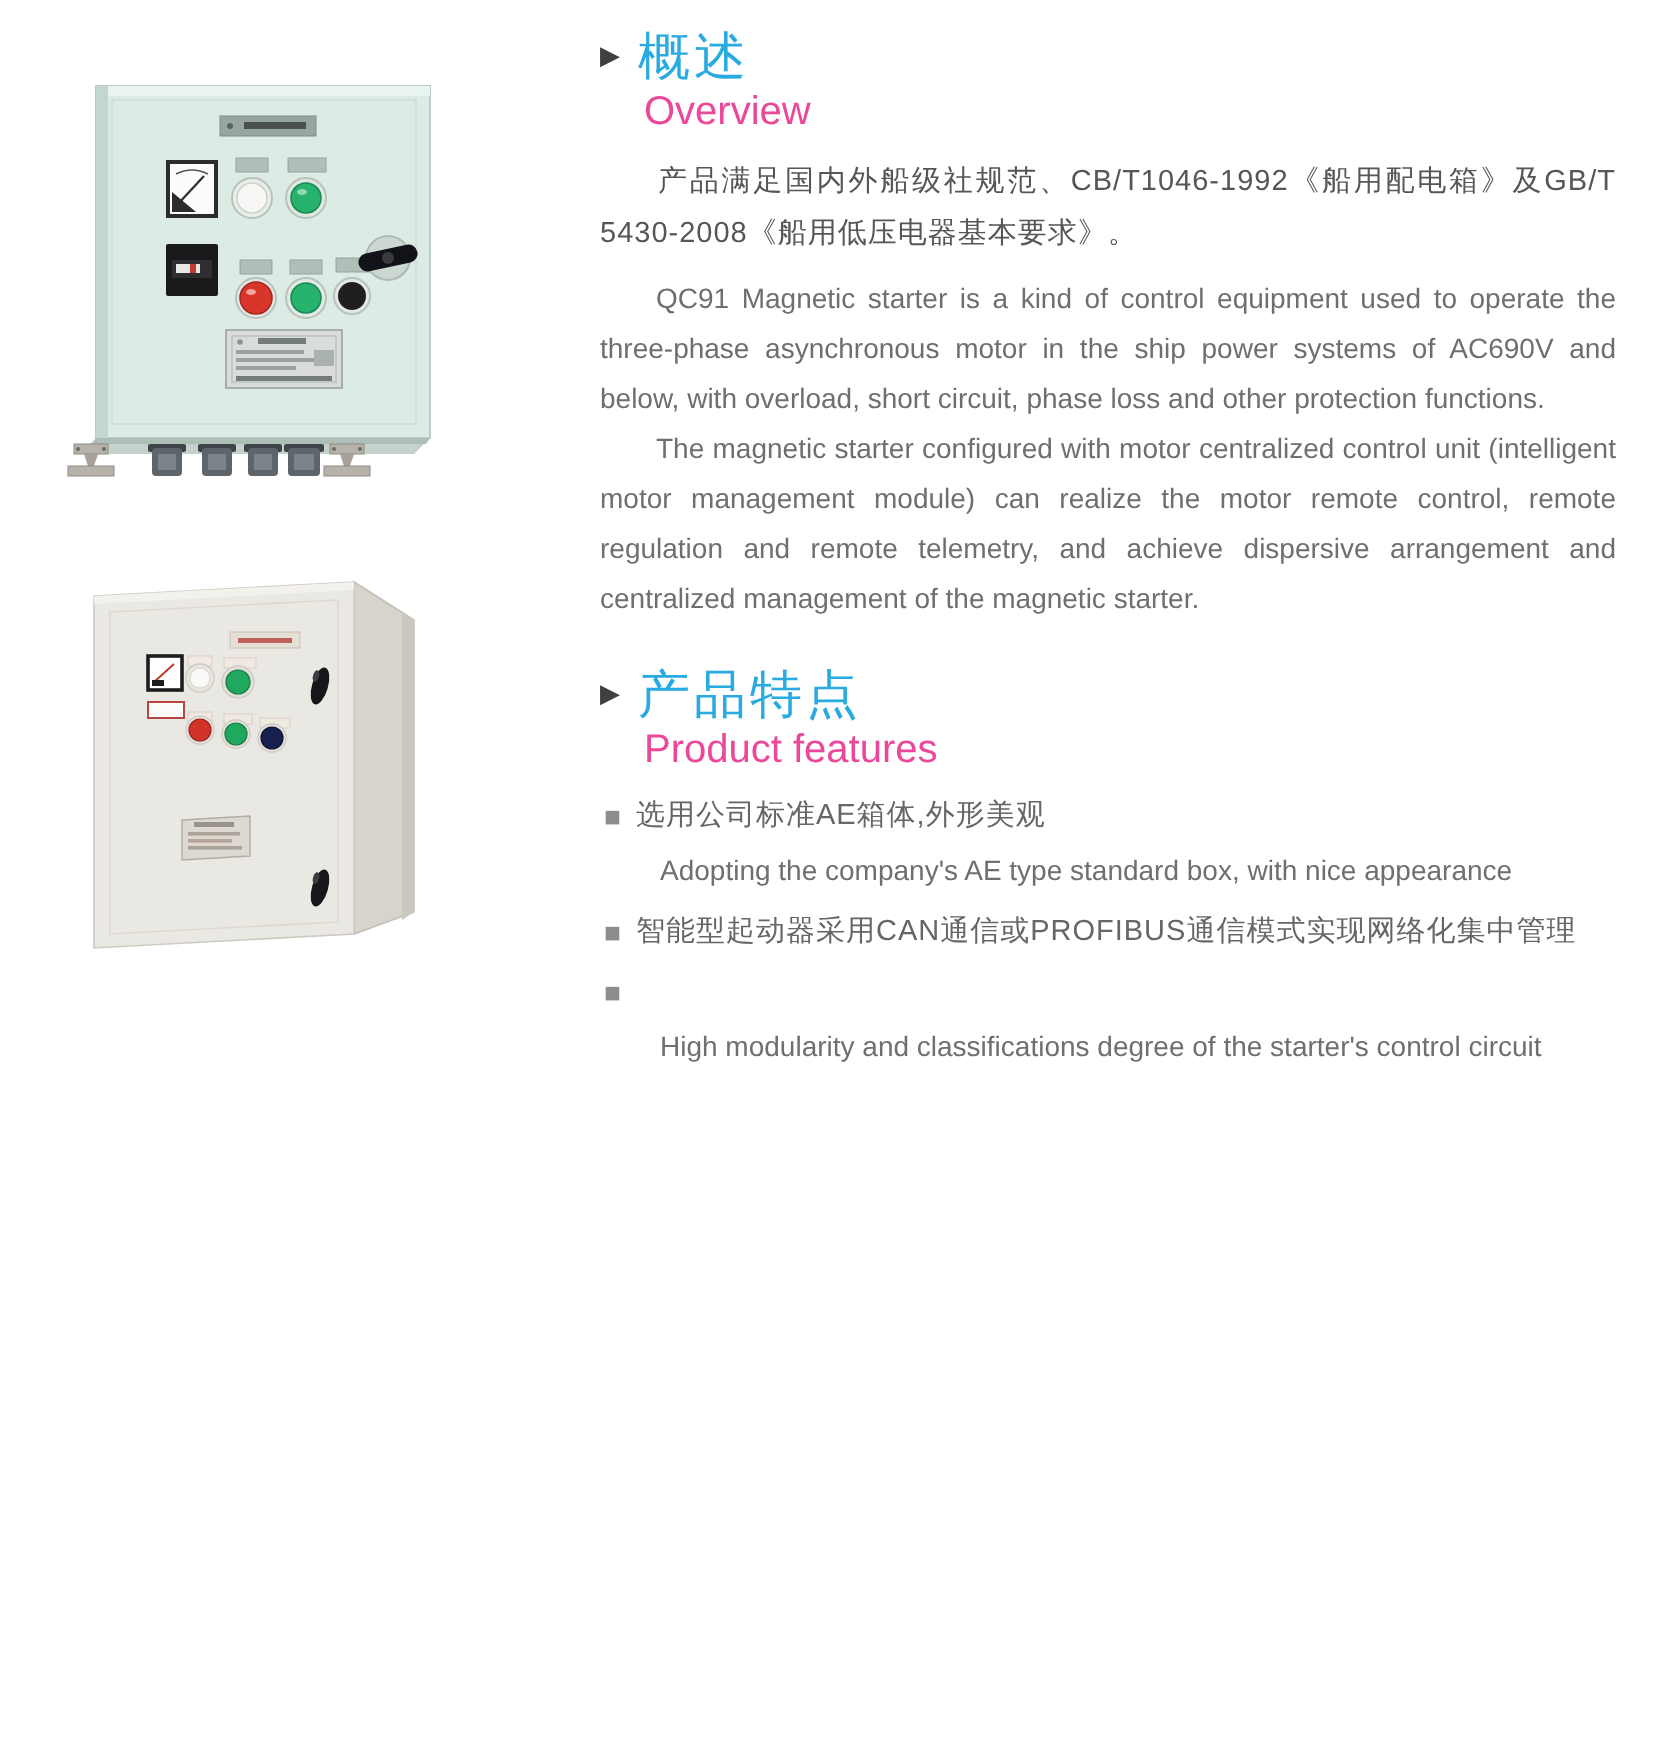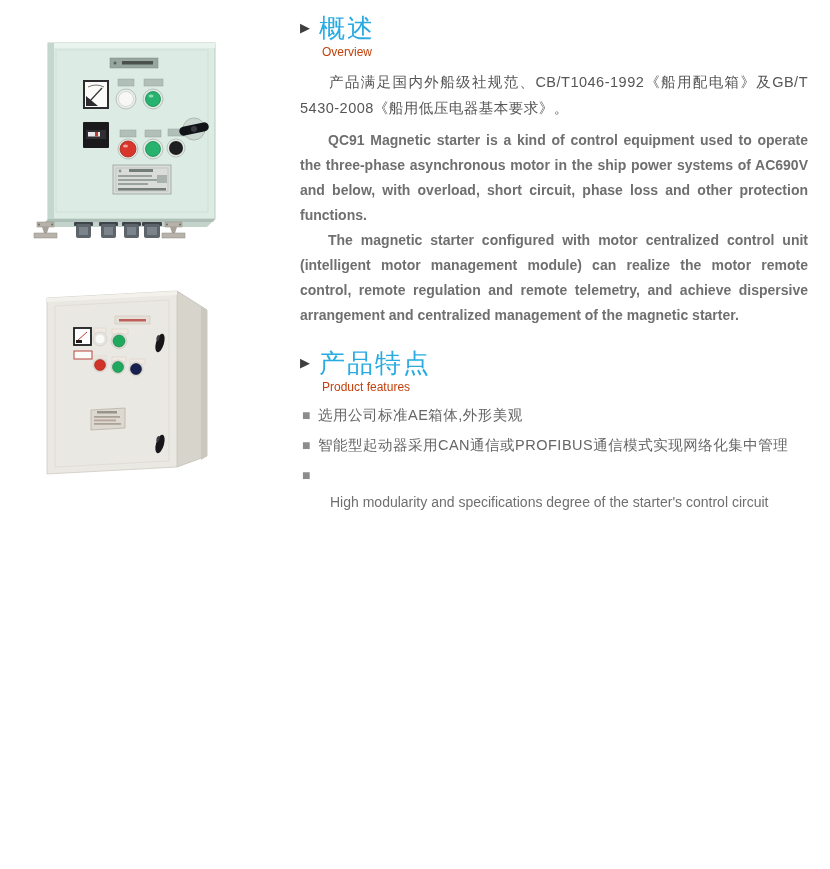--- a/index.html
+++ b/index.html
@@ -10,26 +10,26 @@
   
   .figure-front { position:absolute; left:25px; top:30px; width:240px; height:215px; }
   .figure-angled { position:absolute; left:35px; top:268px; width:225px; height:225px; }
 
   
   .content { position:absolute; left:300px; top:12px; width:508px; }
 
   .sec-header { display:flex; align-items:flex-start; }
   .marker { color:#3f3f3f; font-size:13px; line-height:32px; margin-right:9px; }
   .title-zh { font-size:26px; font-weight:normal; color:#29abe2; letter-spacing:2px; line-height:32px; }
-  .title-en { font-size:12px; color:#c2410c; margin:1px 0 10px 22px; }
+  .title-en { font-size:20px; color:#ec4899; margin:1px 0 10px 22px; }
 
   .zh-block p { font-size:14.5px; line-height:26px; color:#565656; text-align:justify;
     text-indent:2em; letter-spacing:0.5px; }
   .en-block { margin-top:7px; }
-  .en-block p { font-size:14px; line-height:25px; color:#6f6f6f; text-align:justify; text-indent:2em;font-weight:bold; }
+  .en-block p { font-size:14px; line-height:25px; color:#6f6f6f; text-align:justify; text-indent:2em; }
 
   .sec-features { margin-top:19px; }
   .features { margin-top:4px; margin-left:2px; }
   .feature { margin-bottom:7px; }
   .feature-zh { display:flex; font-size:14.5px; color:#666666; line-height:23px; letter-spacing:0.5px; }
   .bullet { color:#8c8c8c; font-size:14px; margin-right:7px; line-height:23px; }
   .feature-en { font-size:14px; color:#6f6f6f; line-height:25px; margin:3px 0 0 28px; }
 </style>
 </head>
 <body>
@@ -254,32 +254,33 @@
         <span class="title-zh">产品特点</span>
       </div>
       <div class="title-en">Product features</div>
 
       <div class="features">
         <div class="feature">
           <div class="feature-zh">
             <span class="bullet">■</span>
             <span>选用公司标准AE箱体,外形美观</span>
           </div>
+          <div class="feature-en">Adopting the company's AE type standard box, with nice appearance</div>
         </div>
 
         <div class="feature">
           <div class="feature-zh">
             <span class="bullet">■</span>
             <span>智能型起动器采用CAN通信或PROFIBUS通信模式实现网络化集中管理</span>
           </div>
         </div>
 
         <div class="feature">
           <div class="feature-zh">
             <span class="bullet">■</span>
           </div>
-          <div class="feature-en">High modularity and specifications degree of the starter's control circuit</div>
+          <div class="feature-en">High modularity and classifications degree of the starter's control circuit</div>
         </div>
       </div>
     </div>
 
   </div>
 </div>
 
 </body></html>

